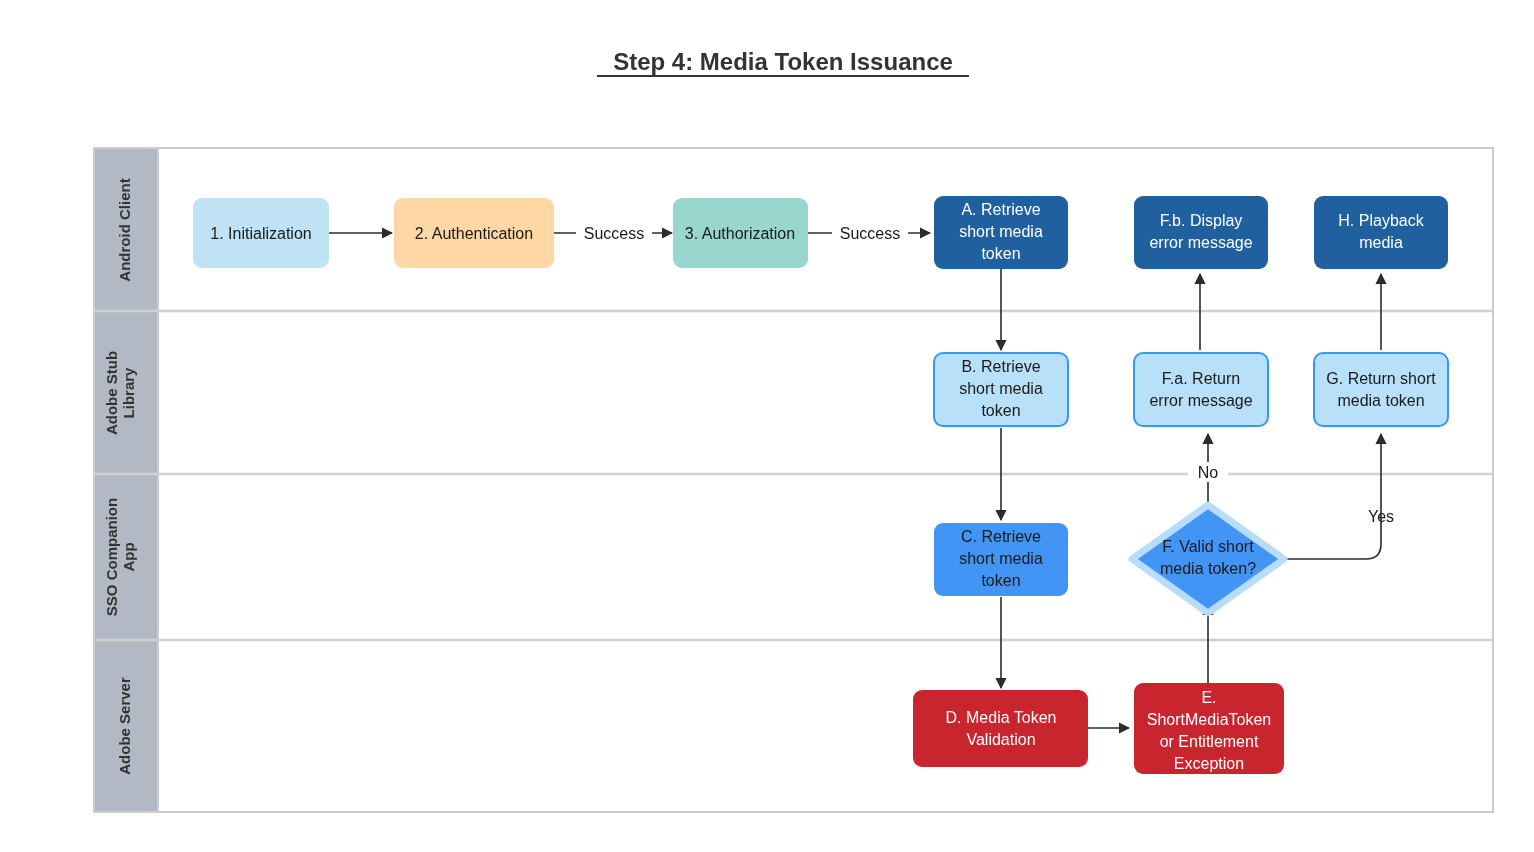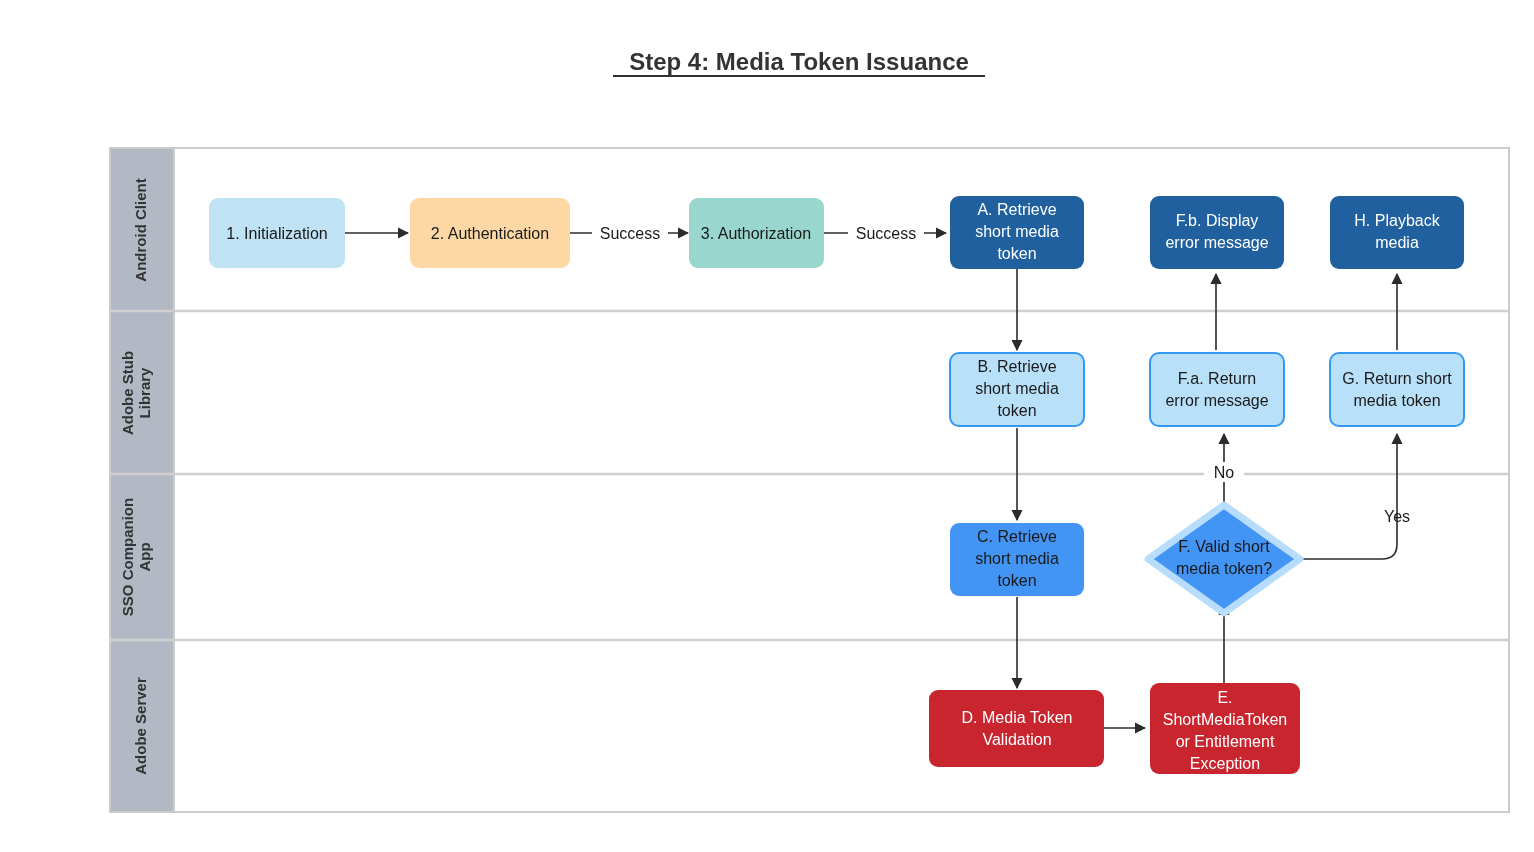--- a/index.html
+++ b/index.html
@@ -12,21 +12,20 @@
     height: 852px;
     font-family: "Liberation Sans", sans-serif;
     overflow: hidden;
     position: relative;
   }
   #diagram-root {
     position: absolute;
     left: 0; top: 0;
     width: 1270px;
     height: 852px;
-    margin-left: 16px;
   }
   svg#flow { display: block; }
   .title-text {
     font-family: "Liberation Sans", sans-serif;
     font-size: 24px;
     font-weight: bold;
     fill: #333333;
     text-anchor: middle;
   }
   .lane-label {

